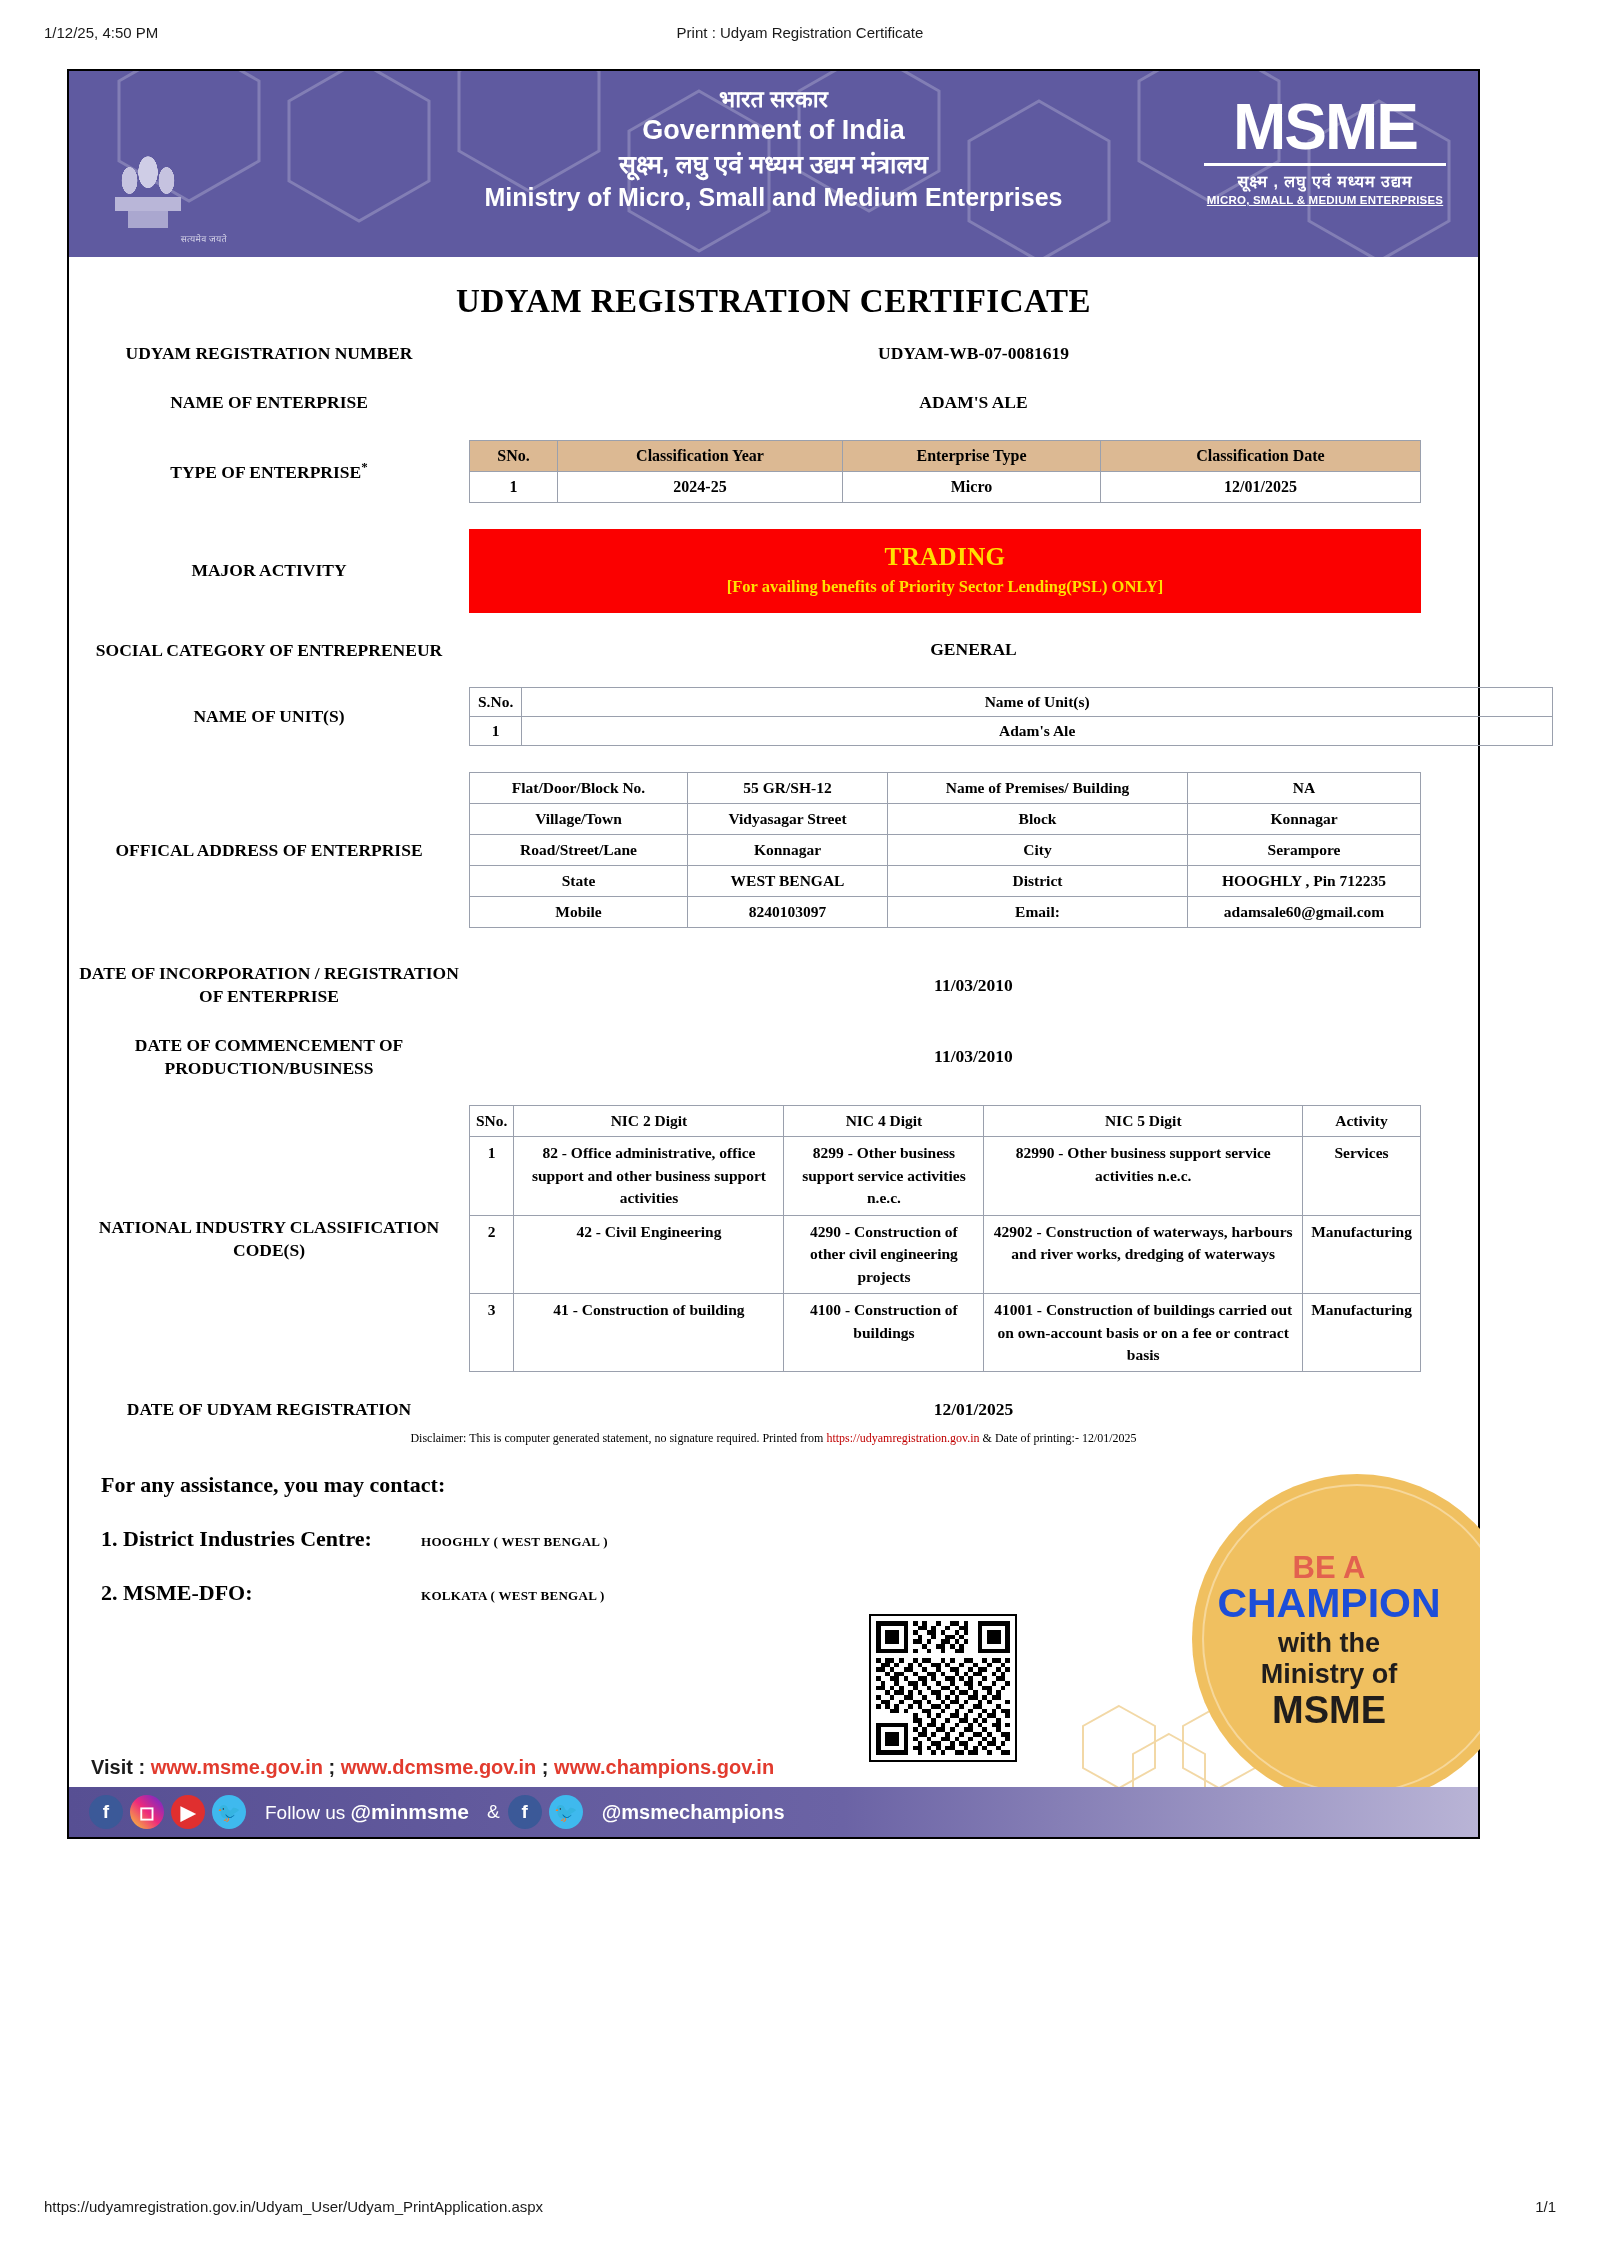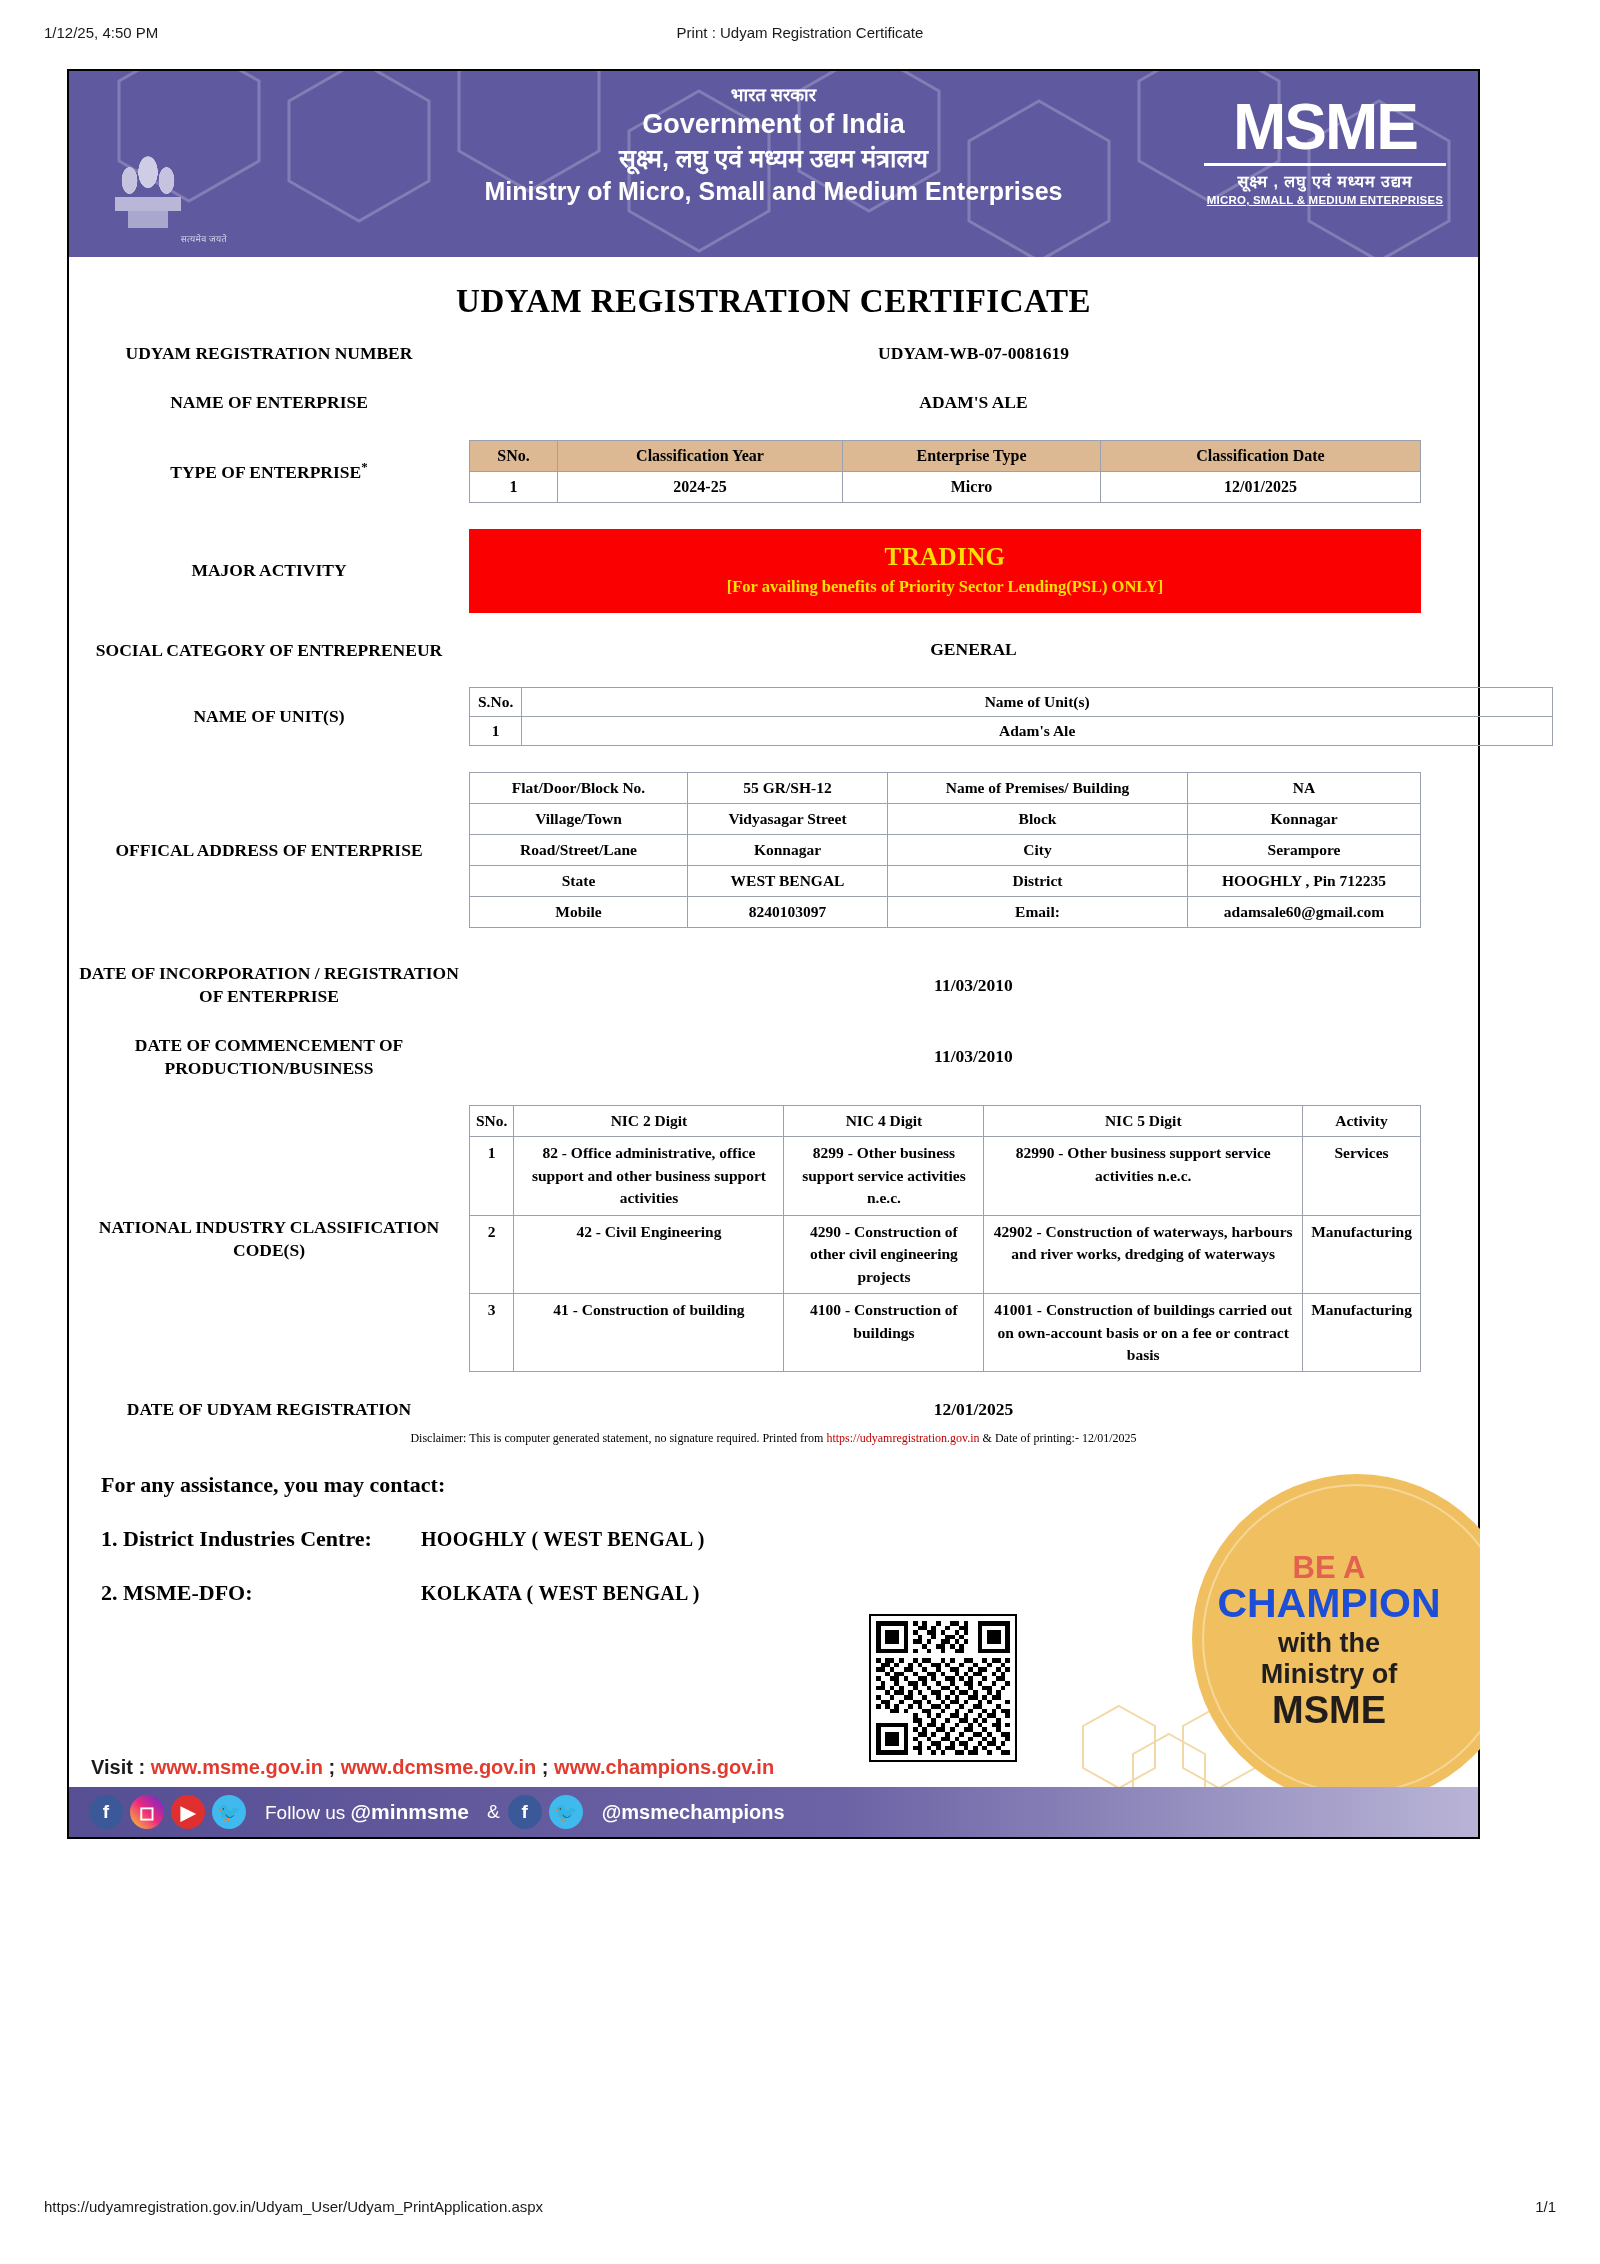--- a/index.html
+++ b/index.html
@@ -55,21 +55,21 @@
   }
   .emblem .motto {
     margin-top: 2px; font-size: 9px; color: #d9d7ea;
     letter-spacing: .3px; white-space: nowrap;
   }
   .banner-center {
     position: absolute; left: 300px; right: 300px; top: 14px;
     text-align: center; color: #fff;
     font-family: "Liberation Sans", sans-serif; font-weight: bold;
   }
-  .bc-hi  { font-size: 18px; line-height: 1.22; }
+  .bc-hi  { font-size: 23px; line-height: 1.22; }
   .bc-en  { font-size: 27px; line-height: 1.30; }
   .bc-hi2 { font-size: 25px; line-height: 1.30; }
   .bc-en2 { font-size: 25px; line-height: 1.30; }
 
   .msme-logo {
     position: absolute; right: 28px; top: 26px;
     width: 250px; text-align: center; color: #fff;
     font-family: "Liberation Sans", sans-serif;
   }
   .msme-word {
@@ -173,21 +173,21 @@
     text-align: center;
     font-size: 12px;
   }
   .disclaimer a, .link-red { color: #c00000; text-decoration: none; }
 
   
   .contact-wrap { position: relative; padding: 20px 0 0 20px; min-height: 300px; }
   .contact-head { font-size: 22px; font-weight: bold; margin: 6px 0 0 12px; }
   .contact-line { display: flex; align-items: baseline; margin: 28px 0 0 12px; }
   .contact-line .cl-key { font-size: 22px; font-weight: bold; width: 320px; }
-  .contact-line .cl-val { font-size: 20px; font-weight: bold; letter-spacing: .3px; }
+  .contact-line .cl-val { font-size: 13px; font-weight: bold; letter-spacing: .3px; }
 
   .champion {
     position: absolute;
     right: -2px; top: 10px;
     width: 340px; height: 340px;
     overflow: hidden;
   }
   .champion .coin {
     position: absolute; right: -42px; top: 18px;
     width: 330px; height: 330px; border-radius: 50%;

